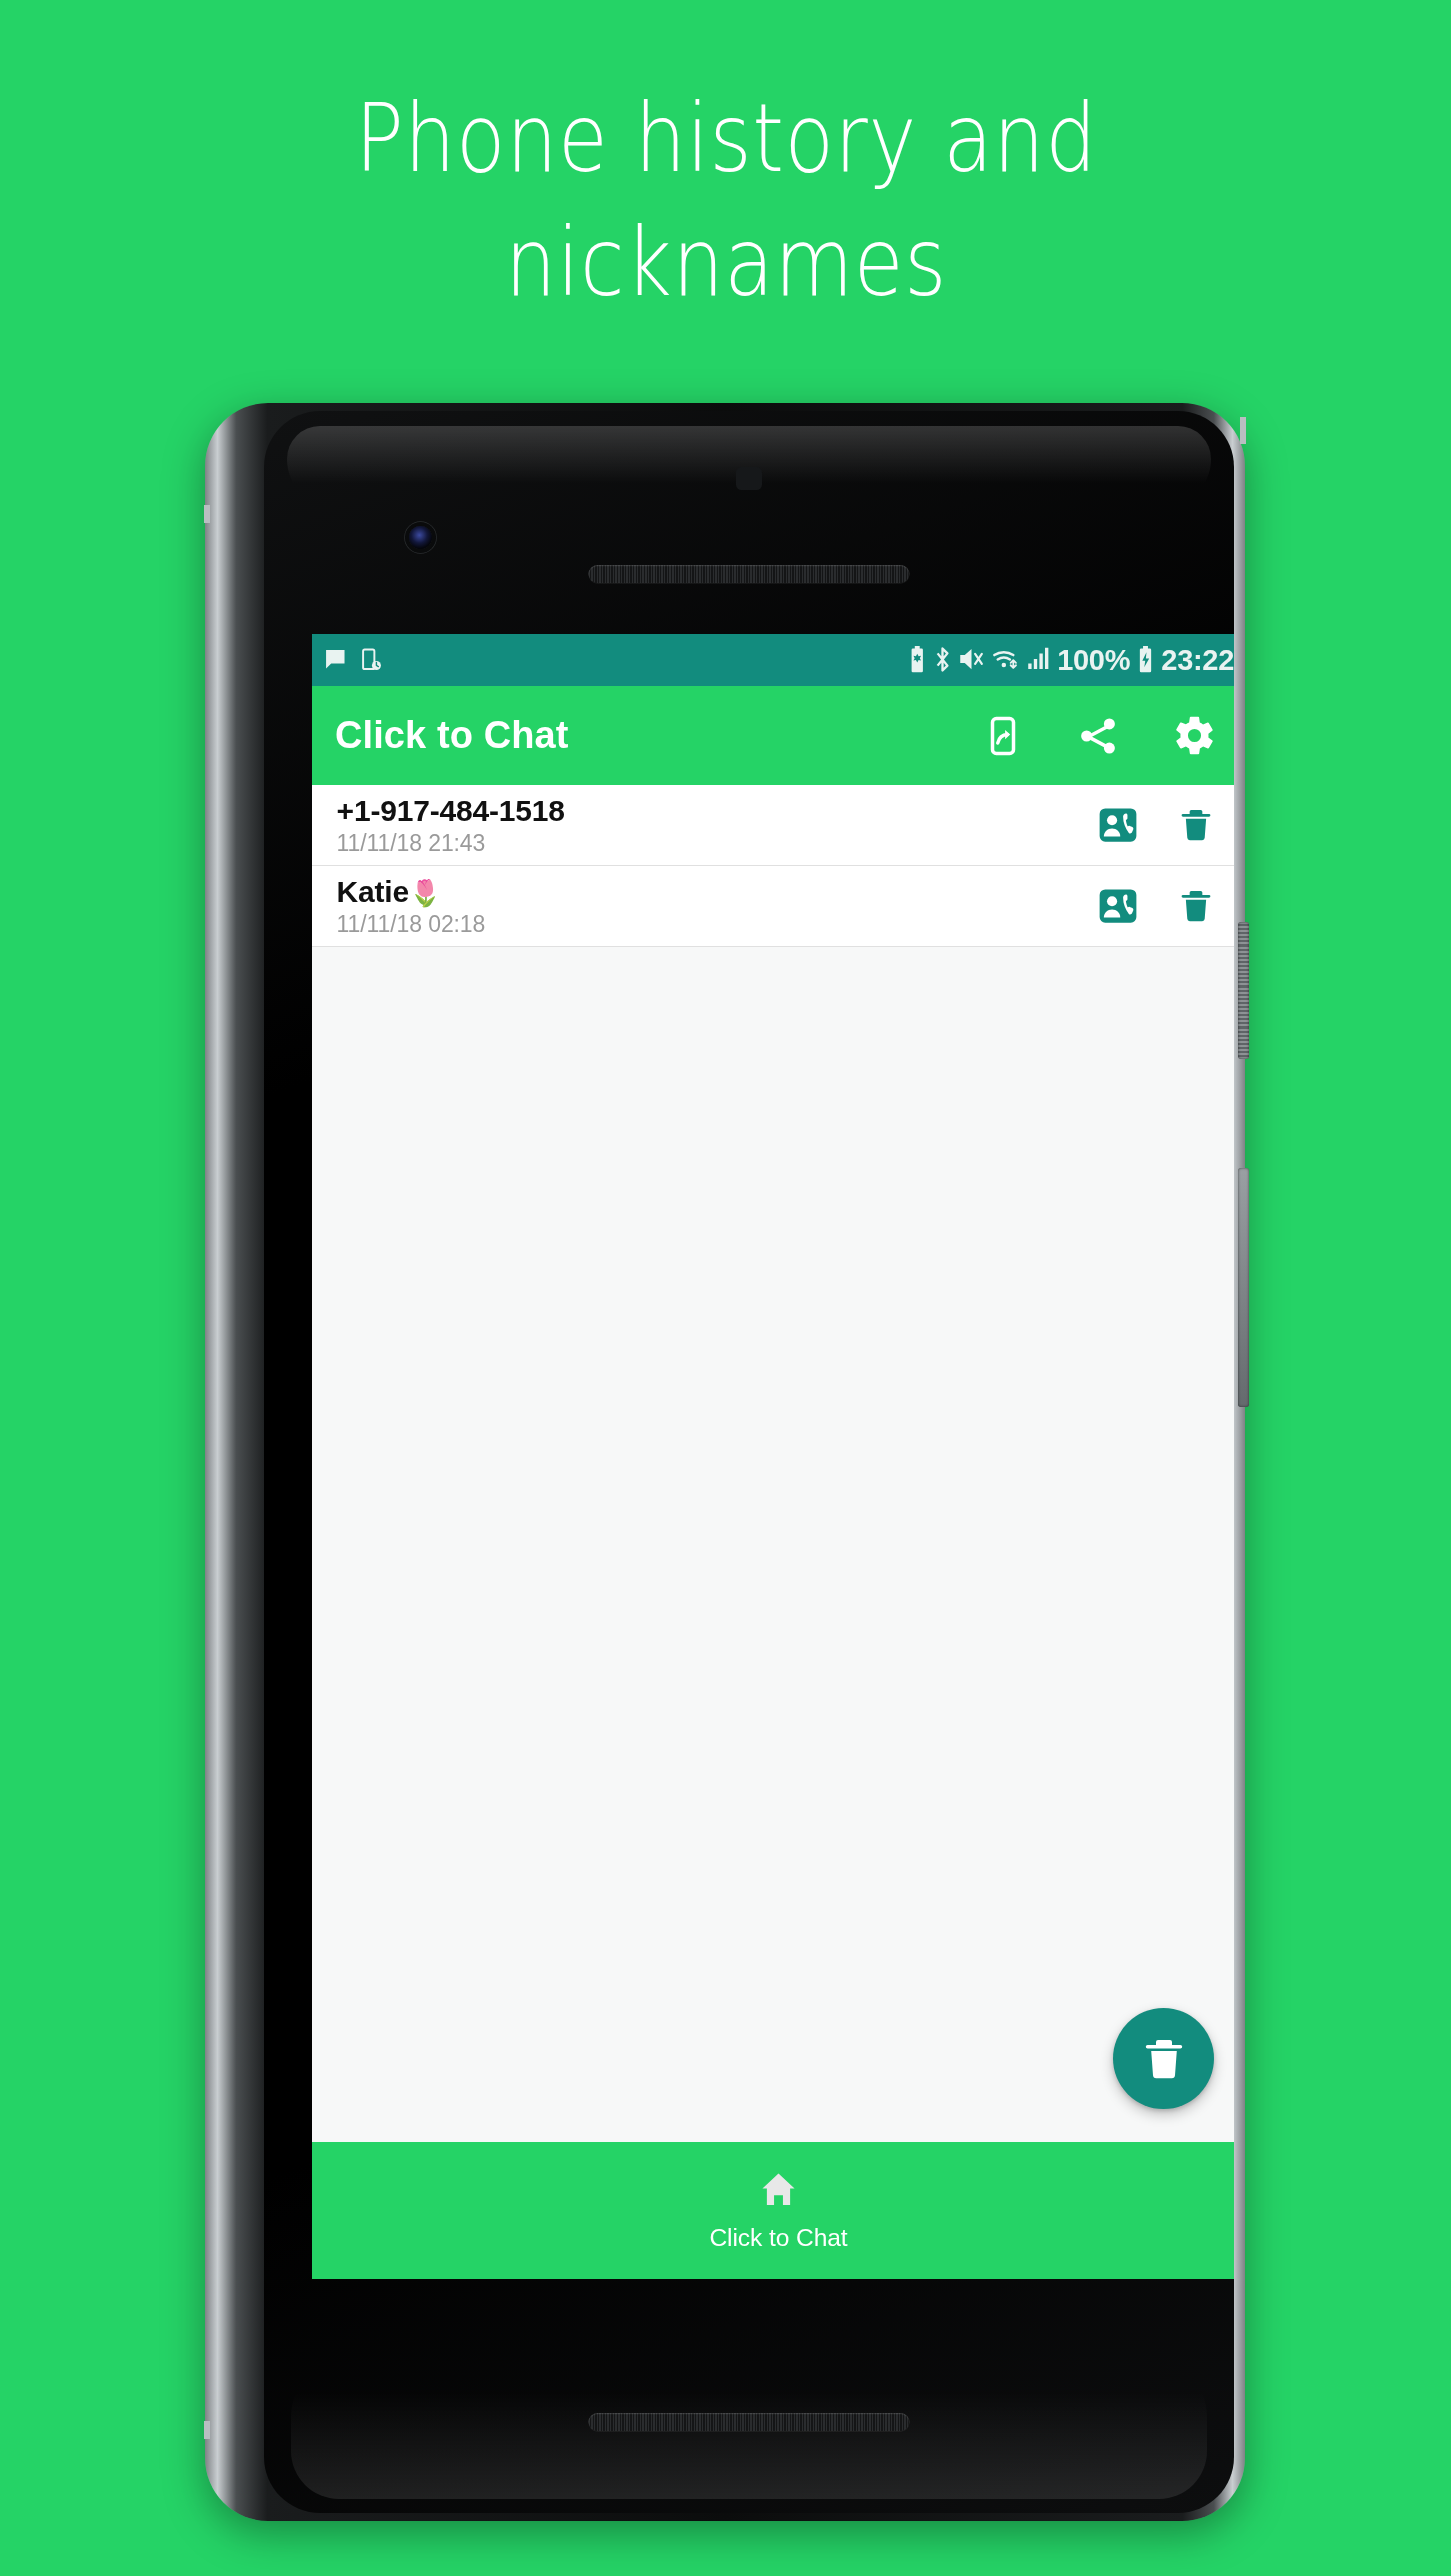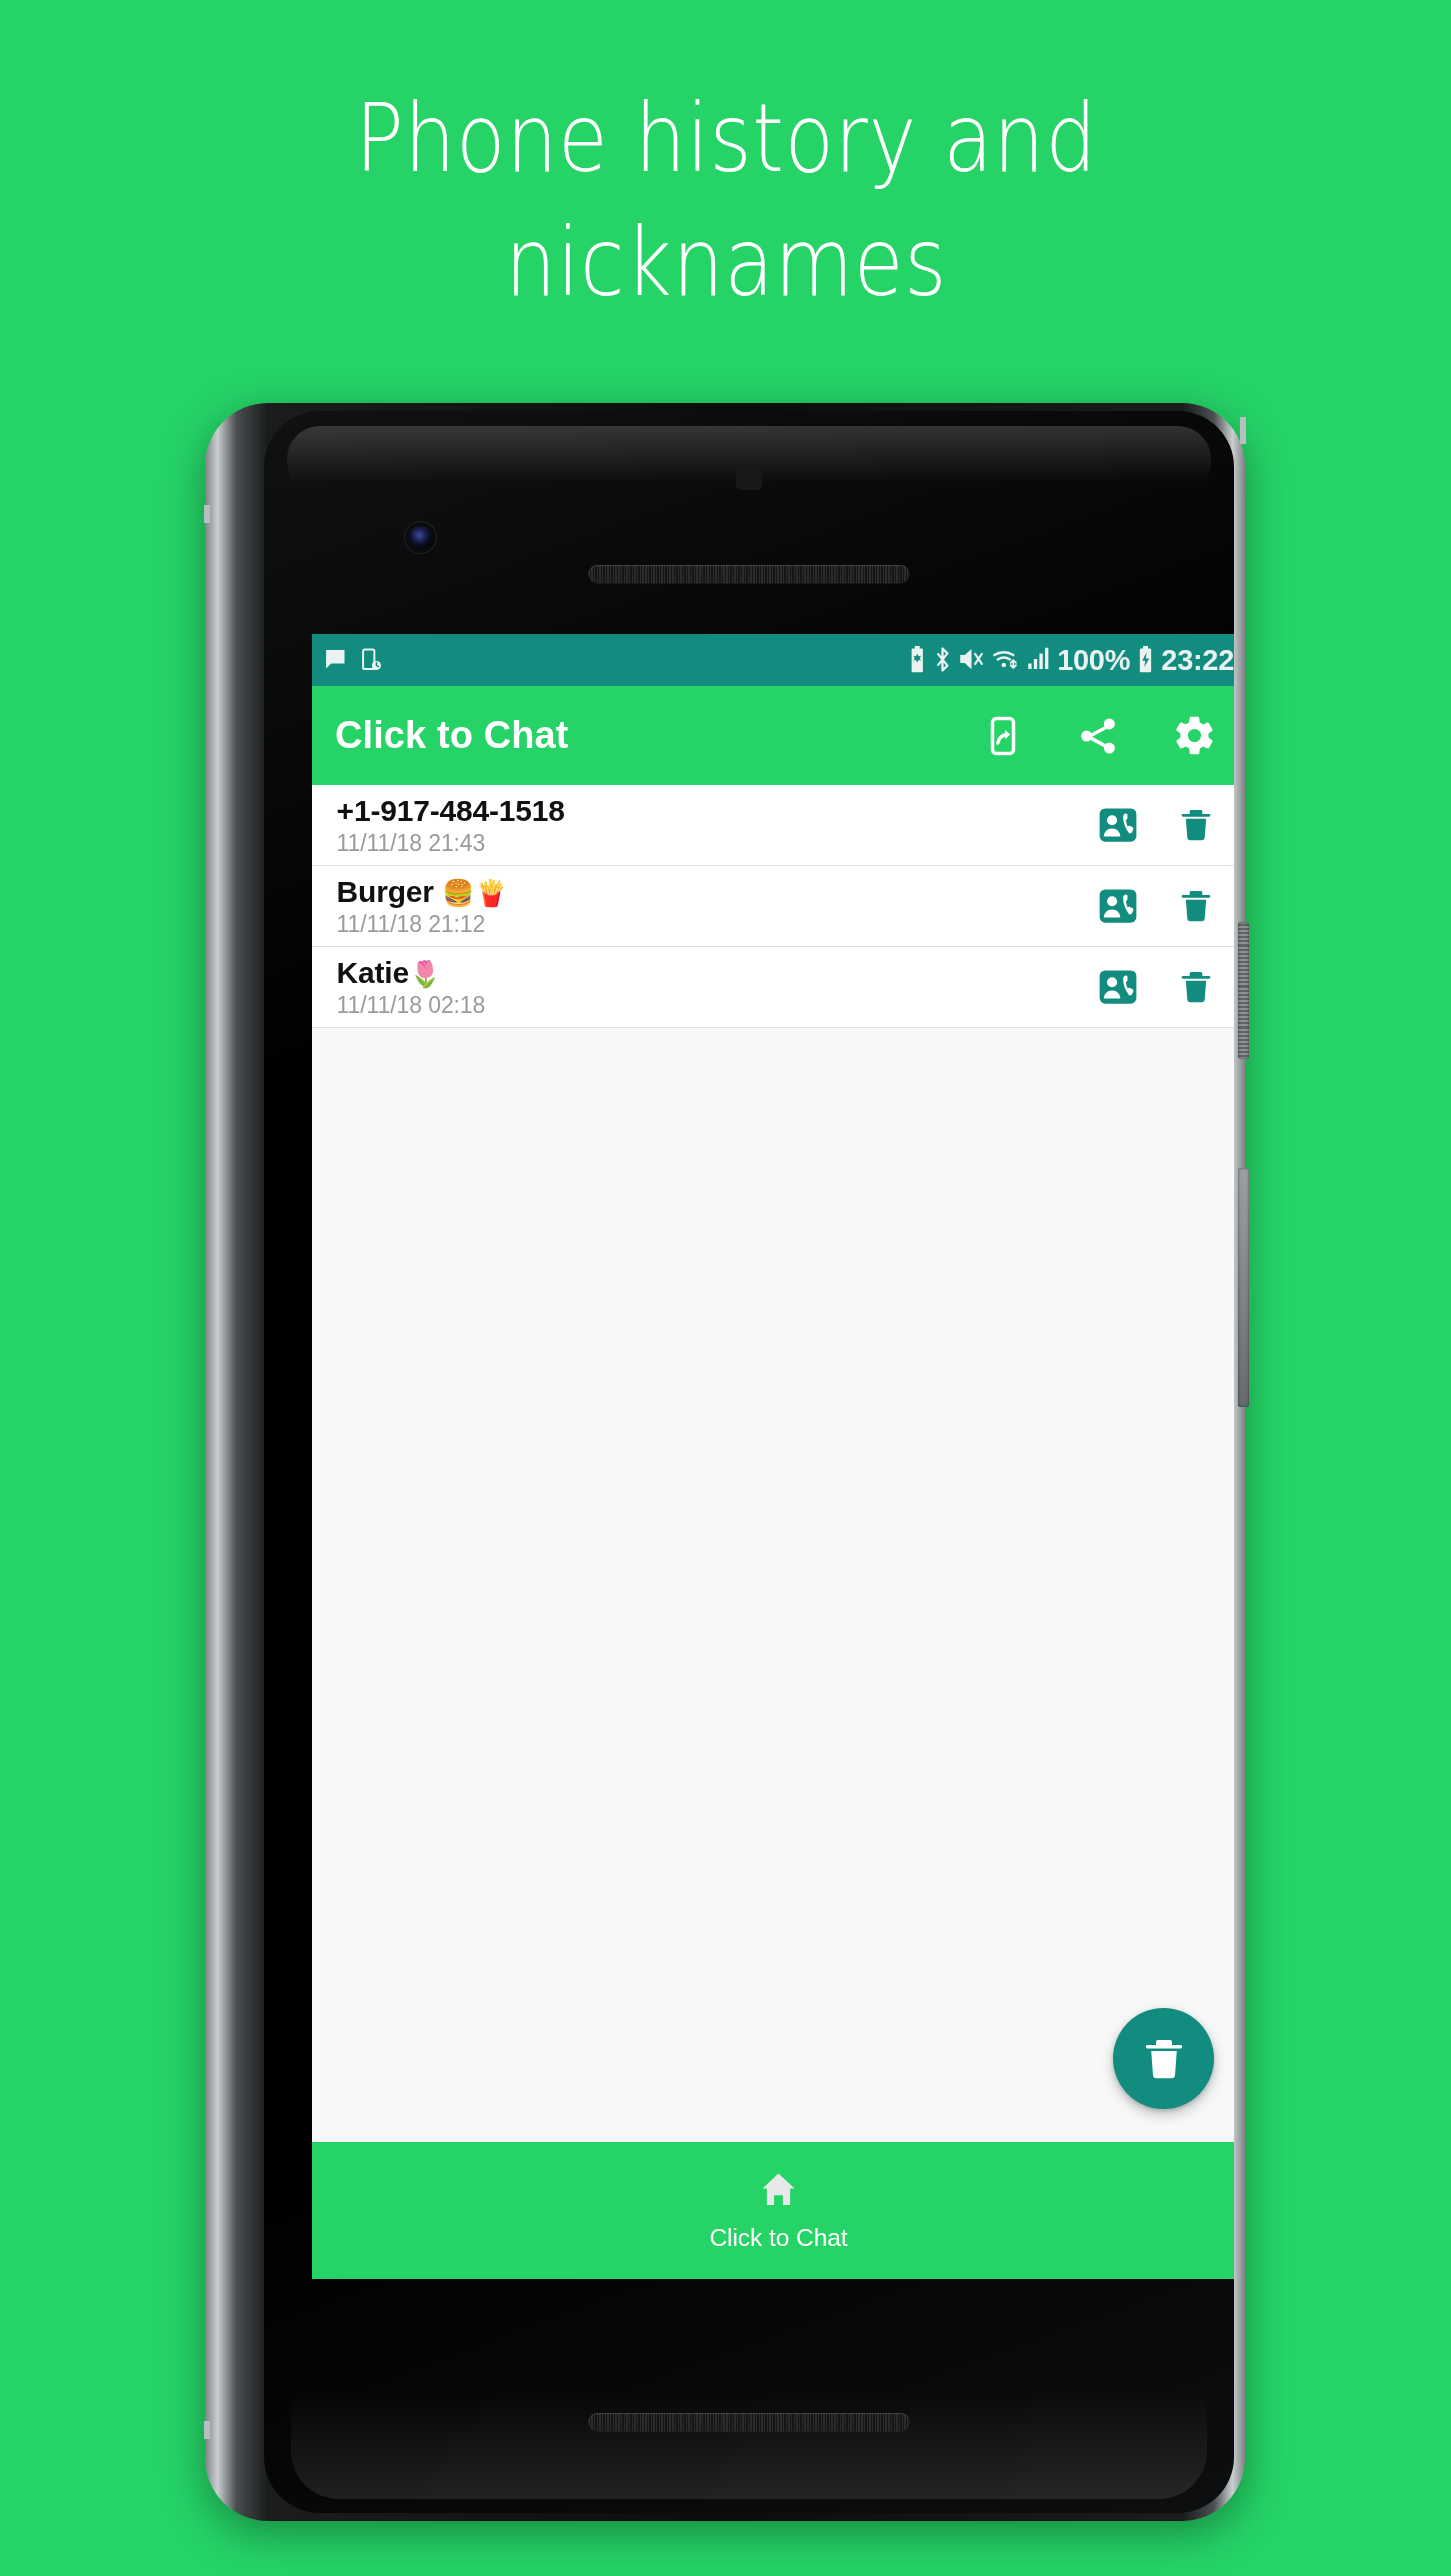--- a/index.html
+++ b/index.html
@@ -297,42 +297,20 @@
             </span>
             <span>
               <svg width="38" height="38" viewBox="0 0 24 24" fill="#128C7E">
                 <path d="M9 2.5h6a1 1 0 011 1V5h4.2a.9.9 0 010 1.8H3.8A.9.9 0 013.8 5H8V3.5a1 1 0 011-1z"></path>
                 <path d="M5.6 8h12.8l-.9 12.1a1.6 1.6 0 01-1.6 1.5H8.1a1.6 1.6 0 01-1.6-1.5z"></path>
               </svg>
             </span>
           </div>
         </div>
 
-        <div class="row">
-          <div class="row-texts">
-            <div class="row-title"><span>Burger</span> <span class="emoji">🍔🍟</span></div>
-            <div class="row-sub">11/11/18 21:12</div>
-          </div>
-          <div class="row-actions">
-            <span>
-              <svg width="42" height="42" viewBox="0 0 24 24">
-                <rect x="1.5" y="2.5" width="21" height="19" rx="3.2" fill="#128C7E"></rect>
-                <circle cx="8.6" cy="9.3" r="2.9" fill="#fff"></circle>
-                <path d="M3.9 18.6c0-2.7 2.1-4.6 4.7-4.6s4.7 1.9 4.7 4.6z" fill="#fff"></path>
-                <path d="M16.6 5.4c-.9 0-1.7.8-1.7 1.8 0 3.7 1.3 6.7 3.3 9.3.5.6 1.5.4 1.8-.3l.7-1.7c.2-.5 0-1.1-.5-1.3l-1.5-.7c-.4-.2-.9 0-1.1.4-.6-1.2-1-2.5-1.1-3.9.5 0 .9-.4.9-.9V6.3c0-.5-.4-.9-.9-.9z" fill="#fff"></path>
-              </svg>
-            </span>
-            <span>
-              <svg width="38" height="38" viewBox="0 0 24 24" fill="#128C7E">
-                <path d="M9 2.5h6a1 1 0 011 1V5h4.2a.9.9 0 010 1.8H3.8A.9.9 0 013.8 5H8V3.5a1 1 0 011-1z"></path>
-                <path d="M5.6 8h12.8l-.9 12.1a1.6 1.6 0 01-1.6 1.5H8.1a1.6 1.6 0 01-1.6-1.5z"></path>
-              </svg>
-            </span>
-          </div>
-        </div>
 
         <div class="row">
           <div class="row-texts">
             <div class="row-title"><span>Katie</span><span class="emoji">🌷</span></div>
             <div class="row-sub">11/11/18 02:18</div>
           </div>
           <div class="row-actions">
             <span>
               <svg width="42" height="42" viewBox="0 0 24 24">
                 <rect x="1.5" y="2.5" width="21" height="19" rx="3.2" fill="#128C7E"></rect>

